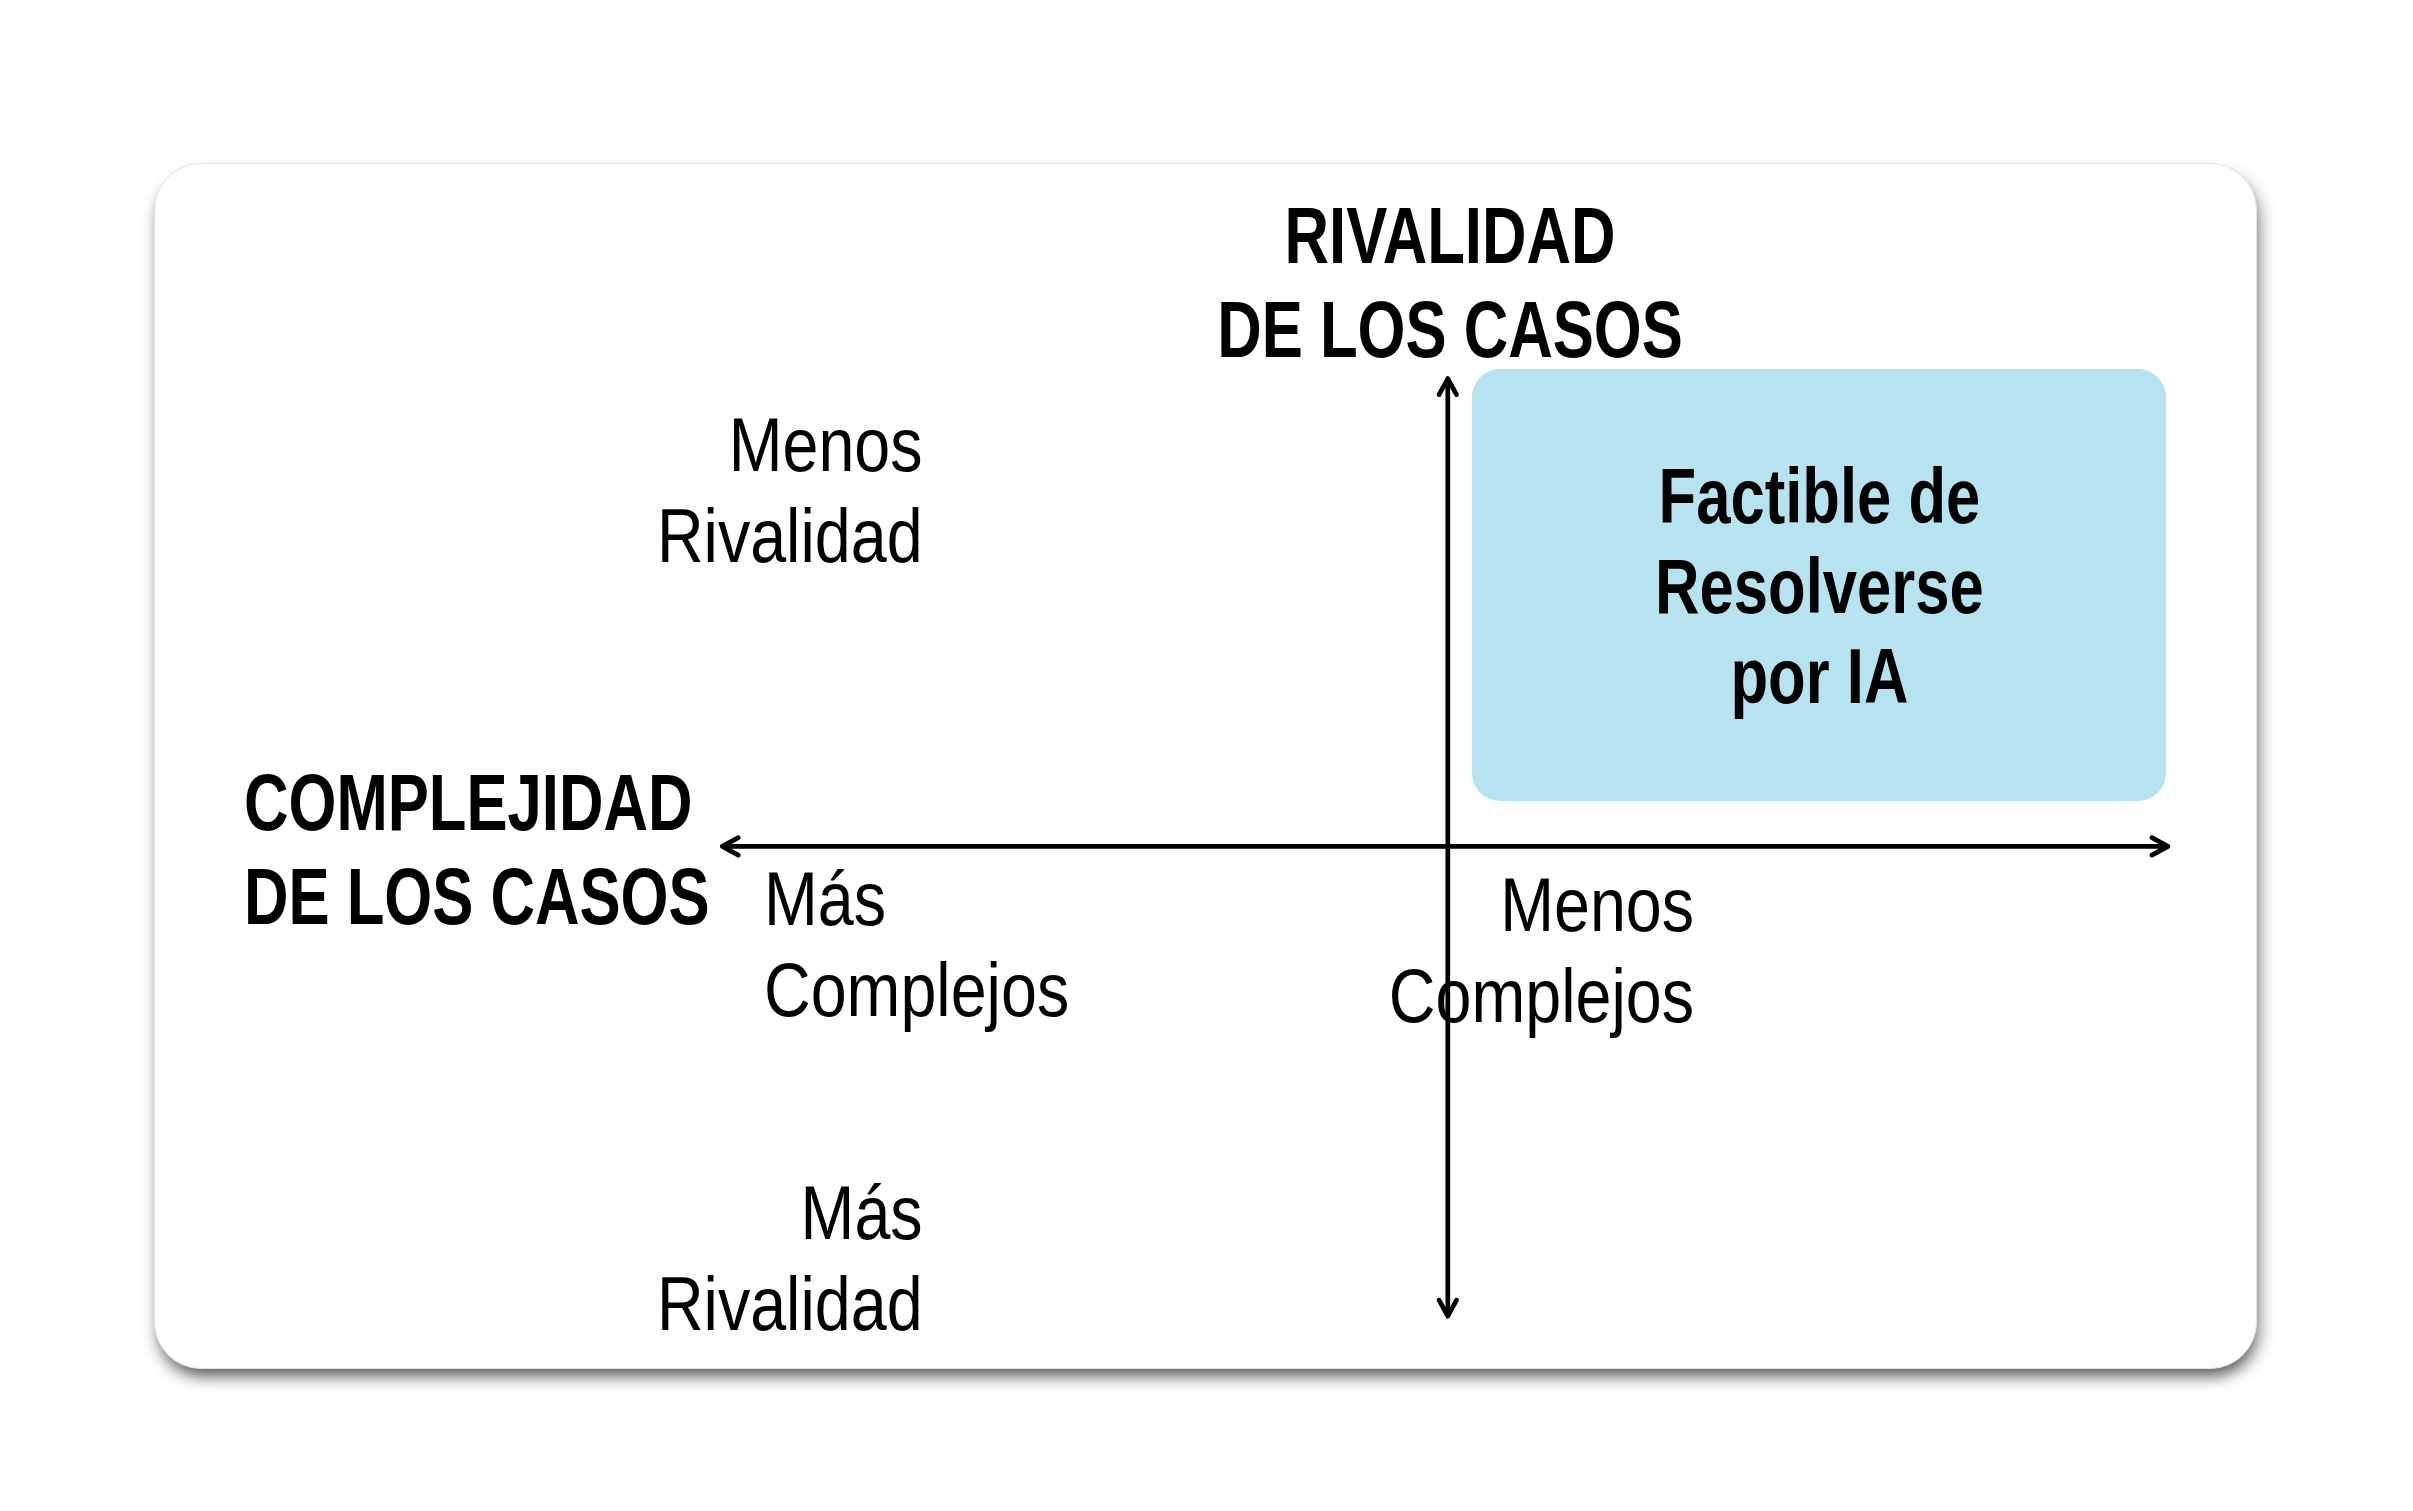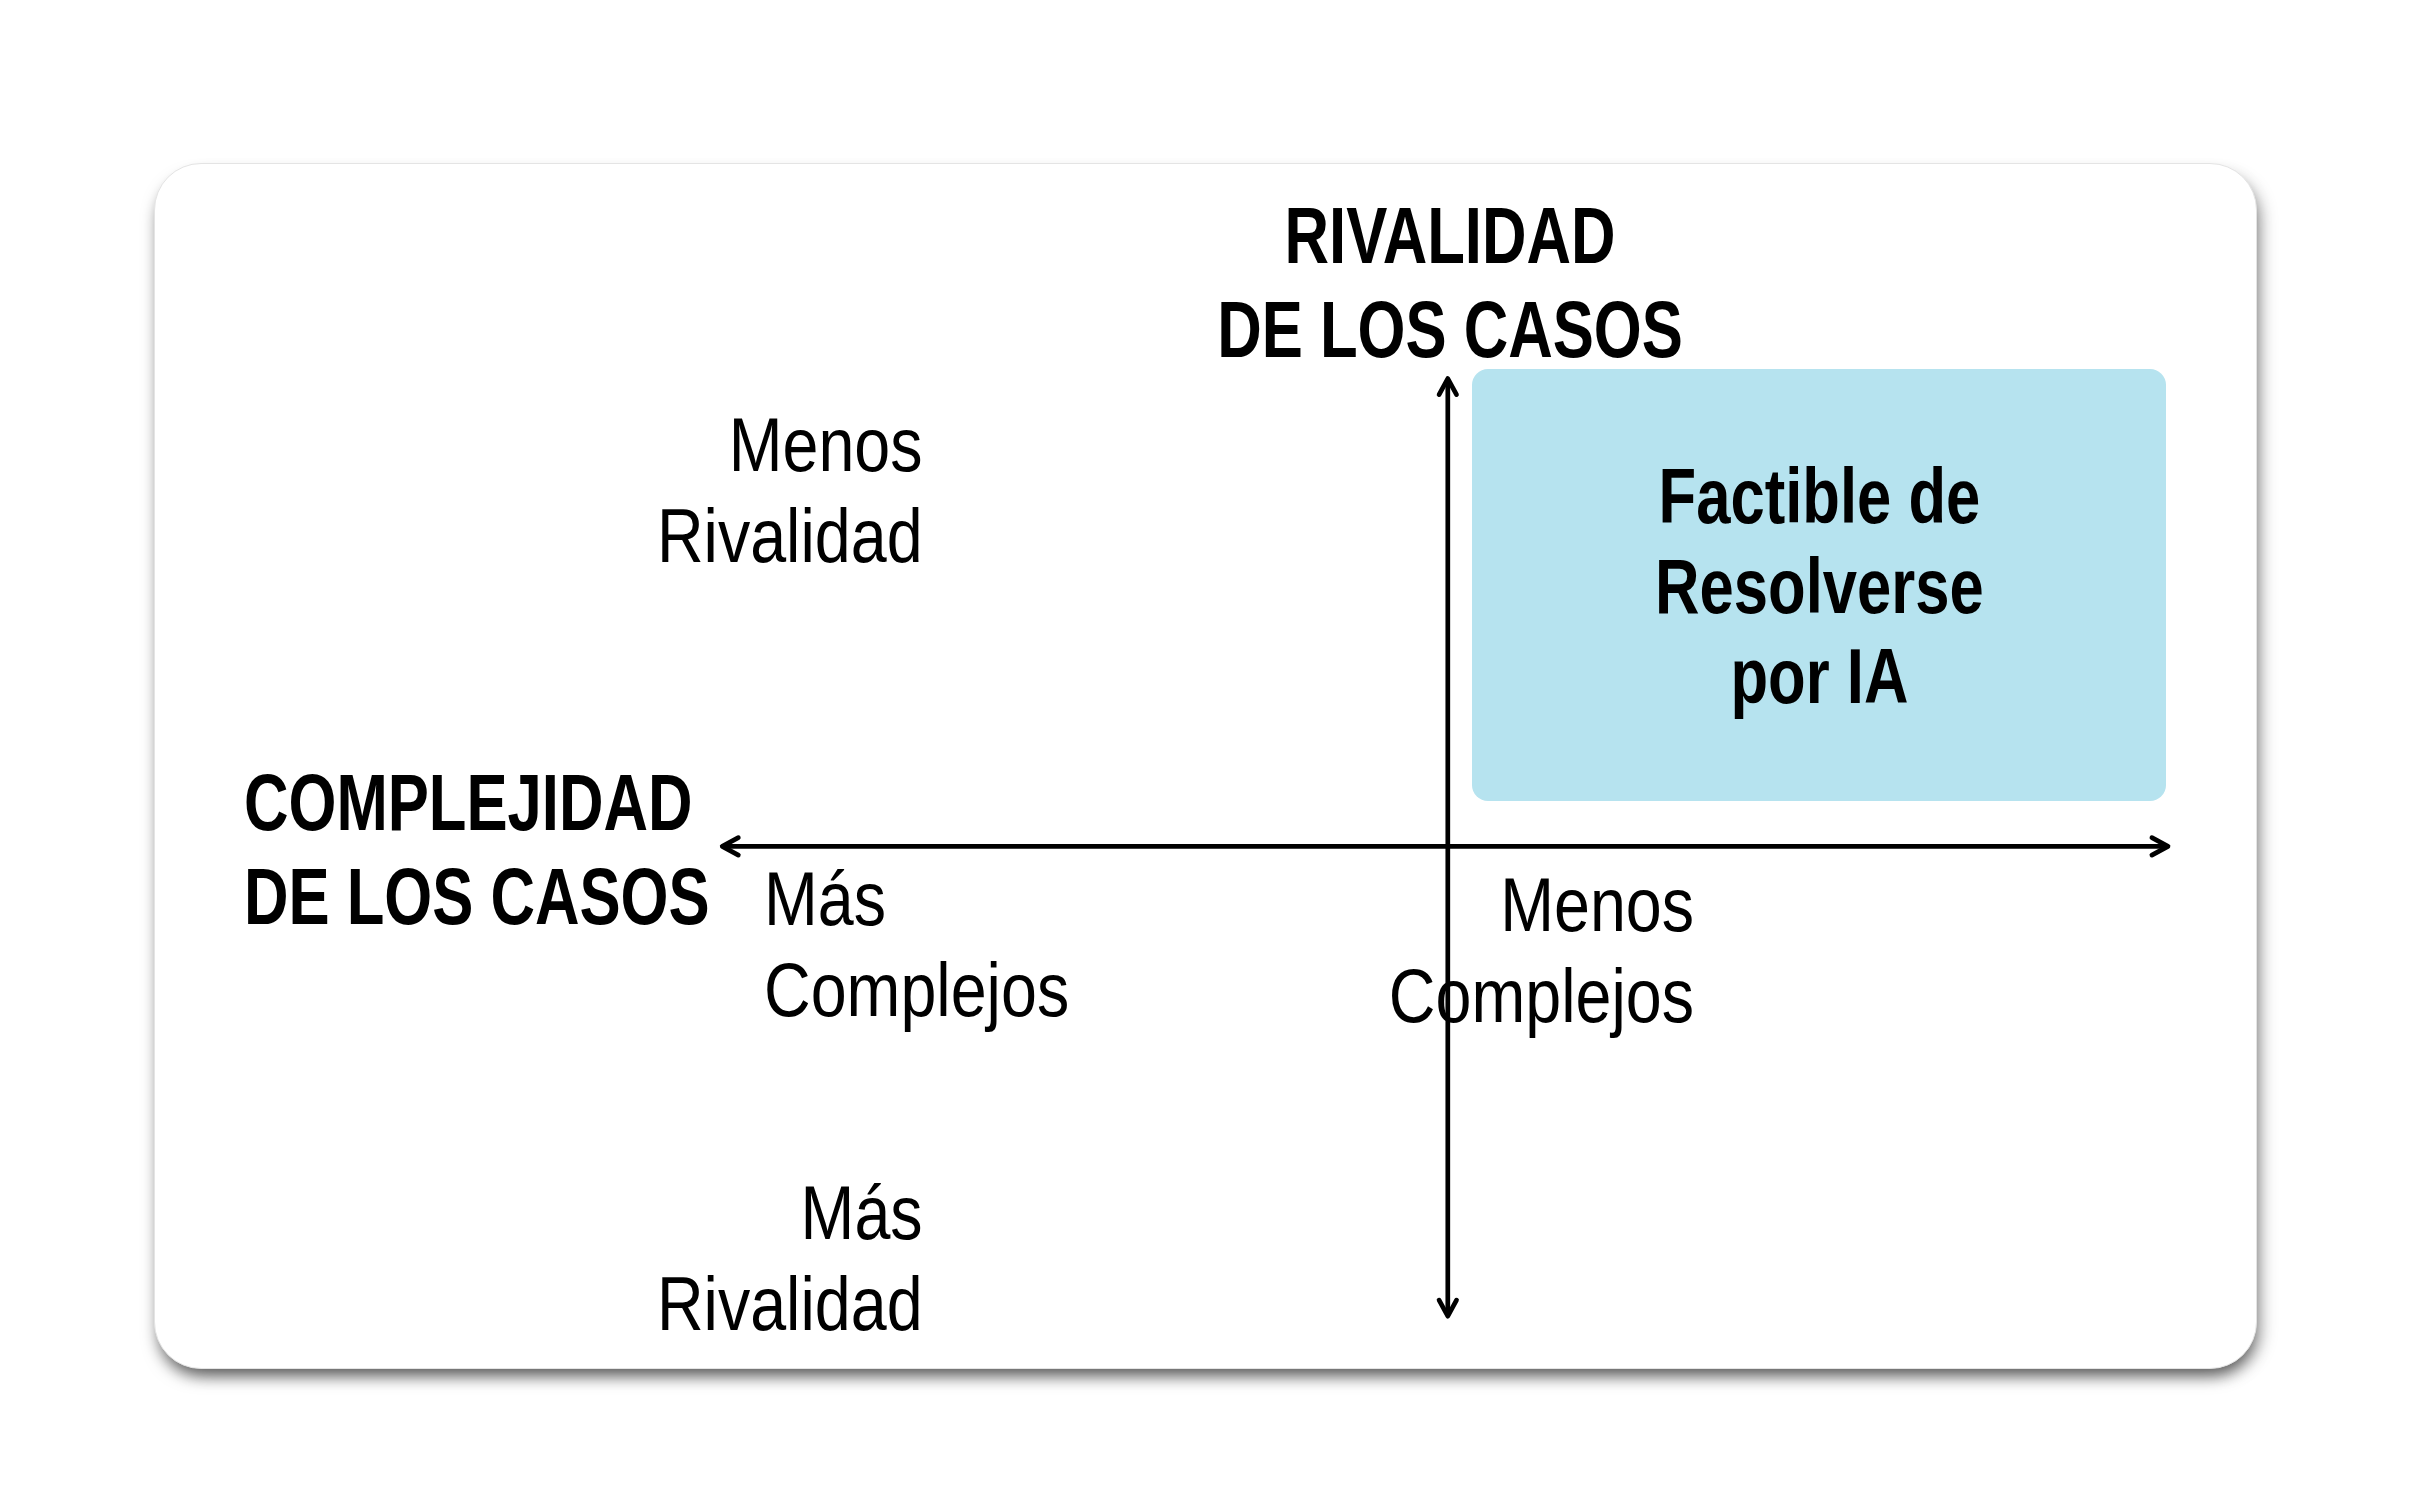--- a/index.html
+++ b/index.html
@@ -54,21 +54,21 @@
   }
   .quad-top    { right: 1030px; top: 387px;  text-align: right; transform-origin: right top; }
   .quad-bottom { right: 1030px; top: 1155px; text-align: right; transform-origin: right top; }
   .quad-left   { left: 764px;  top: 841px; text-align: left;  transform-origin: left top; }
   .quad-right  { right: 259px;  top: 847px; text-align: right; transform-origin: right top; }
 
   .highlight-box {
     position: absolute;
     left: 1472px; top: 357px;
     width: 694px; height: 432px;
-    border-radius: 16px;
+    border-radius: 28px;
     background: #b6e3ef;
     display: flex;
     align-items: center;
     justify-content: center;
     padding-top: 2px;
   }
   .highlight-text {
     font-weight: 700;
     font-size: 77px;
     line-height: 90px;

